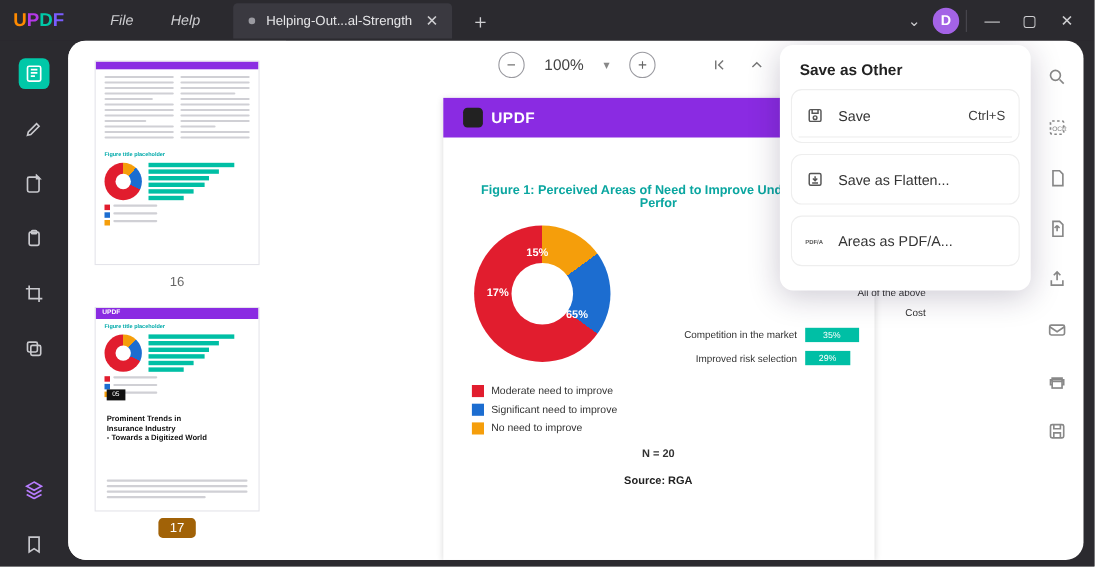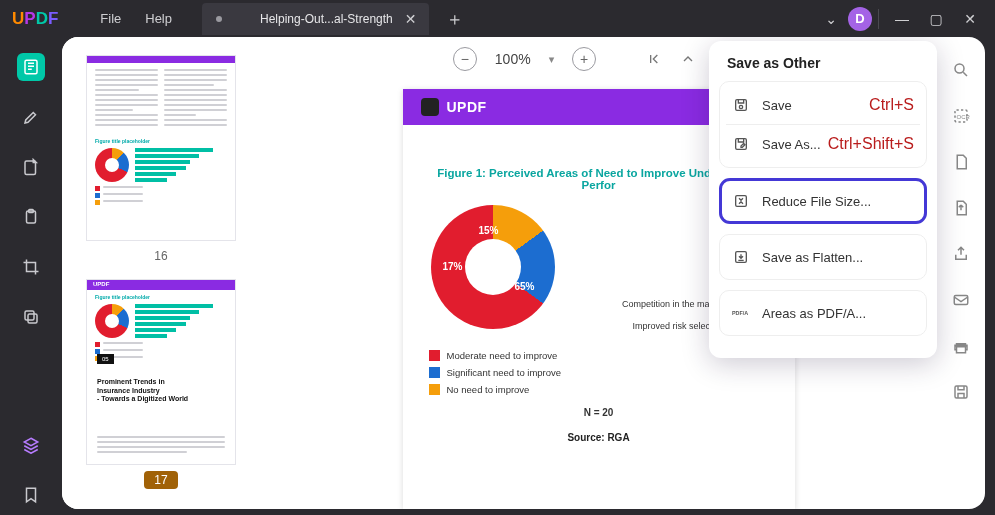--- a/index.html
+++ b/index.html
@@ -1,24 +1,24 @@
 <!DOCTYPE html>
 <html><head>
 <meta charset="utf-8">
 <style>
   * { box-sizing: border-box; margin: 0; padding: 0; font-family: -apple-system, "Segoe UI", Arial, sans-serif; }
   body { width: 995px; height: 515px; background: #2b2a2f; overflow: hidden; color: #222; }
   .titlebar { height: 37px; background: #2b2a2f; display: flex; align-items: center; padding: 0 8px 0 12px; }
   .logo { font-weight: 800; font-size: 17px; letter-spacing: 0; }
   .logo .u { color: #ff8a00; } .logo .p { color: #b538e8; } .logo .d { color: #00c8a8; } .logo .f { color: #7a5cff; }
-  .menus { display: flex; margin-left: 30px; }
+  .menus { display: flex; gap: 10px; margin-left: 30px; font-style: italic; }
   .menu-item { color: #cfcfd2; font-size: 13px; padding: 6px 12px; cursor: pointer; }
   .tab { display: flex; align-items: center; background: #3a3940; height: 32px; margin-left: 18px; padding: 0 10px 0 14px; border-radius: 4px 4px 0 0; gap: 10px; }
   .tab-dot { width: 6px; height: 6px; border-radius: 50%; background: #9a9aa0; }
-  .tab-title { color: #e6e6e8; font-size: 12px; max-width: 160px; white-space: nowrap; margin-left: 28px; }
+  .tab-title { color: #e6e6e8; font-size: 12px; max-width: 160px; white-space: nowrap; }
   .tab-close { color: #cfcfd2; font-size: 14px; width: 16px; text-align: center; cursor: pointer; }
   .tab-add { color: #cfcfd2; font-size: 18px; margin-left: 14px; width: 24px; text-align: center; cursor: pointer; }
   .tb-spacer { flex: 1; }
   .tb-btn { width: 34px; height: 28px; display: flex; align-items: center; justify-content: center; color: #cfcfd2; cursor: pointer; font-size: 14px; }
   .avatar { width: 24px; height: 24px; border-radius: 50%; background: #a463e6; color: #fff; display: flex; align-items: center; justify-content: center; font-size: 13px; font-weight: 600; }
   .sep { width: 1px; height: 20px; background: #4a4950; margin: 0 6px; }
 
   .app-body { display: flex; height: calc(515px - 37px); background: #2b2a2f; padding: 0 10px 6px 0; }
   .left-rail { width: 62px; display: flex; flex-direction: column; align-items: center; padding-top: 16px; gap: 22px; }
   .rail-icon { width: 28px; height: 28px; display: flex; align-items: center; justify-content: center; color: #c9c9ce; cursor: pointer; border-radius: 6px; }
@@ -78,21 +78,21 @@
   .lg { display:flex; align-items:center; gap:7px; font-size:9.5px; color:#333; }
   .lg i { width:11px; height:11px; display:inline-block; }
   .n-eq { text-align:center; font-size:10px; color:#333; margin-top:8px; font-weight:600;}
   .src { text-align:center; font-size:10px; color:#222; font-weight:700; margin-top:14px; }
 
   
   .popover { position:absolute; top:4px; right:48px; width:228px; background:#fff; border-radius:12px; box-shadow: 0 6px 28px rgba(30,20,60,.22); padding: 14px 10px 12px; z-index:50; }
   .pop-title { font-size:14px; font-weight:700; color:#222; padding: 0 8px 10px; }
   .pop-group { background:#fff; border:1px solid #eee; border-radius:10px; padding:4px 0; margin-bottom:10px; }
   .pop-item { display:flex; align-items:center; gap:12px; padding:10px 12px; font-size:13px; color:#333; cursor:pointer; position:relative; }
-  .pop-item .shortcut { position:absolute; right:12px; font-size:16px; color:#b91c1c; }
+  .pop-item .shortcut { position:absolute; right:12px; font-size:12px; color:#404040; }
   .pop-item .pi-ic { width:18px; height:18px; display:flex; align-items:center; justify-content:center; color:#555; }
   .pop-item.hl { outline:3px solid #4438d6; border-radius:10px; outline-offset:-2px; }
   .pop-group.single { padding:0; }
   .pop-group.single .pop-item { padding:13px 12px; }
   .pop-sep { height:1px; background:#eee; margin:0 6px; }
 
   .right-rail { width:48px; display:flex; flex-direction:column; align-items:center; padding-top:22px; gap:24px; }
   .rr-ic { width:22px; height:22px; color:#888; display:flex; align-items:center; justify-content:center; cursor:pointer; }
 
   svg { display:block; }
@@ -428,43 +428,22 @@
               <svg width="16" height="16" viewBox="0 0 24 24" fill="none" stroke="currentColor" stroke-width="2">
                 <rect x="4" y="4" width="16" height="16" rx="2"></rect>
                 <path d="M8 4v5h8V4"></path>
                 <circle cx="12" cy="15" r="2.5"></circle>
               </svg>
             </span>
           <span>Save</span>
           <span class="shortcut">Ctrl+S</span>
         </div>
         <div class="pop-sep"></div>
-        <div class="pop-item">
-          <span class="pi-ic">
-              <svg width="16" height="16" viewBox="0 0 24 24" fill="none" stroke="currentColor" stroke-width="2">
-                <rect x="4" y="4" width="16" height="16" rx="2"></rect>
-                <path d="M8 4v5h8V4M14 17l4-4-2-2-4 4v2h2z"></path>
-              </svg>
-            </span>
-          <span>Save As...</span>
-          <span class="shortcut">Ctrl+Shift+S</span>
-        </div>
-      </div>
-
-      <div class="pop-group single">
-        <div class="pop-item hl">
-          <span class="pi-ic">
-              <svg width="16" height="16" viewBox="0 0 24 24" fill="none" stroke="currentColor" stroke-width="2">
-                <rect x="4" y="4" width="16" height="16" rx="2"></rect>
-                <path d="M9 8l3 3 3-3M9 16l3-3 3 3"></path>
-              </svg>
-            </span>
-          <span>Reduce File Size...</span>
-        </div>
-      </div>
+      </div>
+
 
       <div class="pop-group single">
         <div class="pop-item">
           <span class="pi-ic">
               <svg width="16" height="16" viewBox="0 0 24 24" fill="none" stroke="currentColor" stroke-width="2">
                 <rect x="4" y="4" width="16" height="16" rx="2"></rect>
                 <path d="M12 8v5m-3-2l3 3 3-3M8 17h8"></path>
               </svg>
             </span>
           <span>Save as Flatten...</span>

